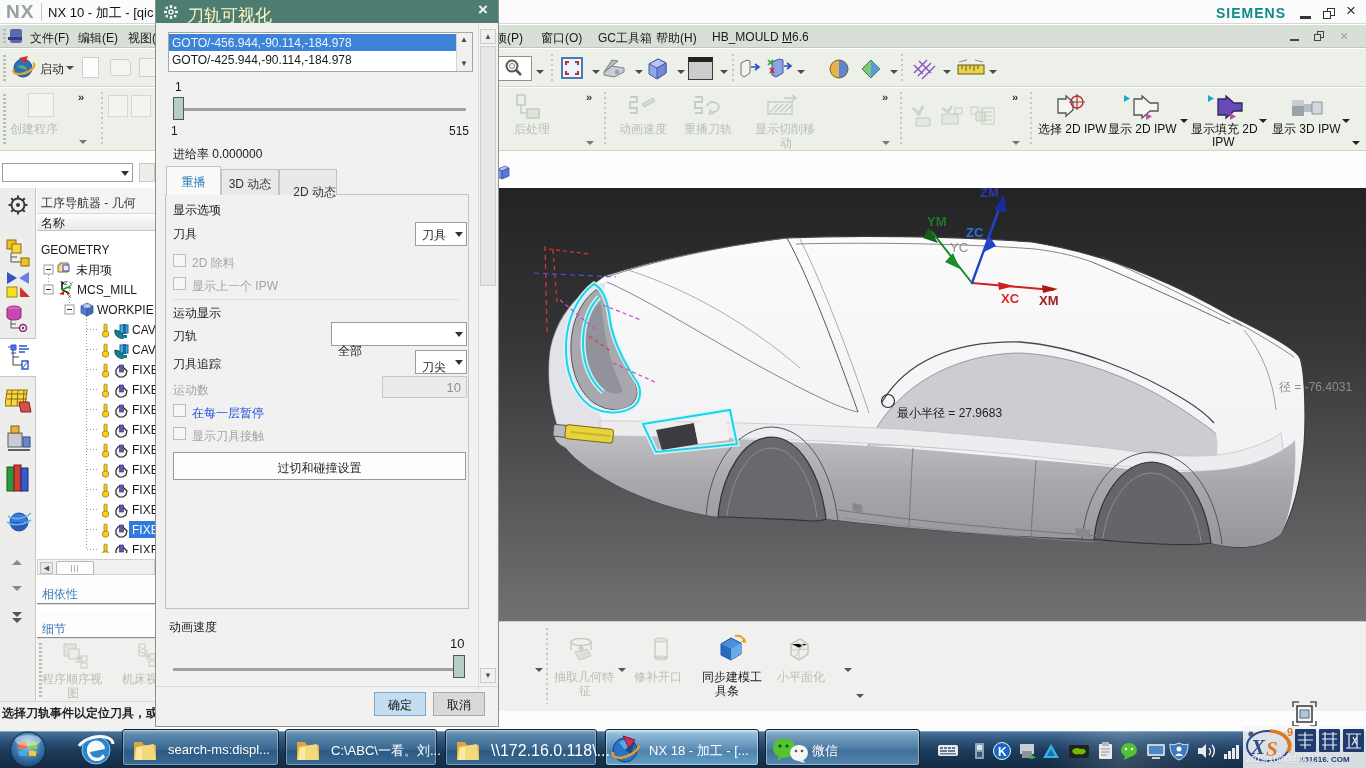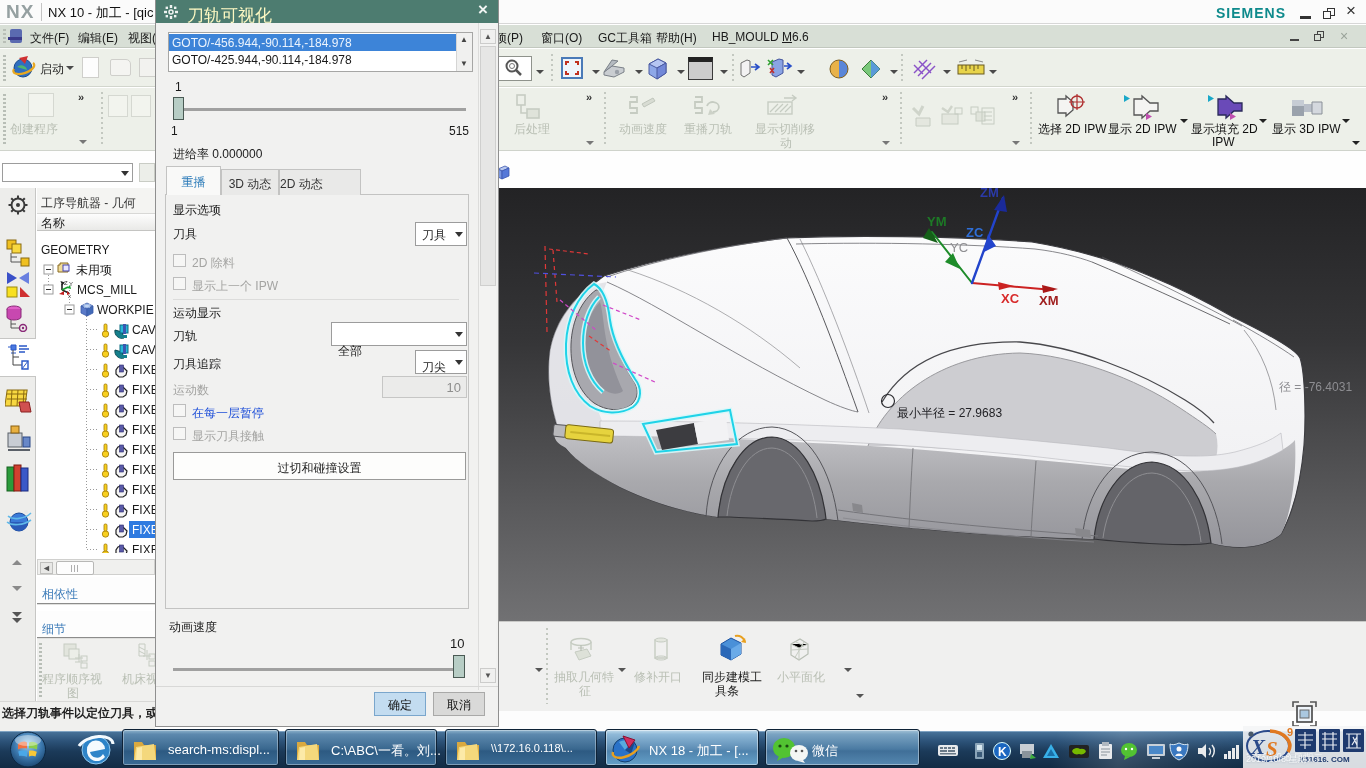--- a/index.html
+++ b/index.html
@@ -637,21 +637,21 @@
   <span class="tx" style="left:19px;top:80px">1</span>
   <div class="ab" style="left:27px;top:108px;width:283px;height:3px;background:#a0a0a0"></div>
   <div class="ab" style="left:17px;top:97px;width:11px;height:23px;background:#b7cdc5;border:1px solid #4a5a54"></div>
   <span class="tx" style="left:15px;top:124px">1</span>
   <span class="tx" style="left:293px;top:124px">515</span>
   <span class="tx" style="left:17px;top:146px">进给率 0.000000</span>
 
   <div class="ab" style="left:9px;top:194px;width:304px;height:415px;background:#f1f1f0;border:1px solid #c3c3c2"></div>
   <div class="ab" style="left:10px;top:166px;width:55px;height:29px;background:#f9f9f8;border:1px solid #c3c3c2;border-bottom:none;color:#2a7ab8;text-align:center;padding-top:7px">重播</div>
   <div class="ab" style="left:65px;top:169px;width:58px;height:26px;background:#e9e9e8;border:1px solid #c3c3c2;border-bottom:none;color:#333;text-align:center;padding-top:6px">3D 动态</div>
-  <div class="ab" style="left:123px;top:169px;width:82px;height:26px;background:#e9e9e8;border:1px solid #c3c3c2;border-bottom:none;color:#333;text-align:left;padding-top:6px">2D 动态</div>
+  <div class="ab" style="left:123px;top:169px;width:58px;height:26px;background:#e9e9e8;border:1px solid #c3c3c2;border-bottom:none;color:#333;text-align:right;padding-top:14px">2D 动态</div>
   <span class="tx" style="left:17px;top:202px">显示选项</span>
   <span class="tx" style="left:17px;top:226px">刀具</span>
   <div class="dd" style="left:259px;top:222px;width:52px;height:24px;padding:4px 0 0 6px">刀具<div class="a"></div></div>
   <div class="cb" style="left:17px;top:254px"></div>
       <span class="tx" style="left:36px;top:255px;color:#a4a4a2">2D 除料</span>
   <div class="cb" style="left:17px;top:277px"></div>
       <span class="tx" style="left:36px;top:278px;color:#a4a4a2">显示上一个 IPW</span>
   <div class="ab" style="left:17px;top:299px;width:286px;height:1px;background:#dcdcdb"></div>
   <span class="tx" style="left:17px;top:305px">运动显示</span>
   <span class="tx" style="left:17px;top:328px">刀轨</span>
@@ -766,21 +766,21 @@
         <path d="M2,5 L10,5 L12,8 L24,8 L24,23 L2,23 Z" fill="#d9a940"></path>
         <path d="M4,10 L22,7 L24,23 L2,23 Z" fill="#f4d87c"></path>
         <path d="M5,11 L10,10 L10,23 L4,23 Z" fill="#fceaa8"></path>
       </svg>
   <span class="tx" style="left:331px;top:11px;font-size:13px;color:#fff">C:\ABC\一看。刘...</span>
   <svg class="ab" style="left:455px;top:6px" width="26" height="26" viewBox="0 0 26 26">
         <path d="M2,5 L10,5 L12,8 L24,8 L24,23 L2,23 Z" fill="#d9a940"></path>
         <path d="M4,10 L22,7 L24,23 L2,23 Z" fill="#f4d87c"></path>
         <path d="M5,11 L10,10 L10,23 L4,23 Z" fill="#fceaa8"></path>
       </svg>
-  <span class="tx" style="left:491px;top:11px;font-size:11px;color:#fff">\\172.16.0.118\...</span>
+  <span class="tx" style="left:491px;top:11px;font-size:16px;color:#fff">\\172.16.0.118\...</span>
   <svg class="ab" style="left:611px;top:3px" width="30" height="31" viewBox="0 0 30 31">
         <circle cx="14" cy="16" r="12" fill="#2a72c8" stroke="#14406e"></circle>
         <path d="M8,8 a12 12 0 0 1 12,0 L14,16 Z" fill="#58aade"></path>
         <path d="M14,16 L24,8 L20,20 Z" fill="#1a4a8a"></path>
         <path d="M12,2 L24,6 L18,14 Z" fill="#d03060" stroke="#8a1030"></path>
         <path d="M2,18 a14 7 -25 0 0 26,-6" fill="none" stroke="#e8a020" stroke-width="2.4"></path>
       </svg>
   <span class="tx" style="left:649px;top:11px;font-size:13px;color:#fff">NX 18 - 加工 - [...</span>
   <svg class="ab" style="left:771px;top:5px" width="40" height="28" viewBox="0 0 40 28">
         <ellipse cx="13" cy="12" rx="11" ry="10" fill="#52c332"></ellipse>

